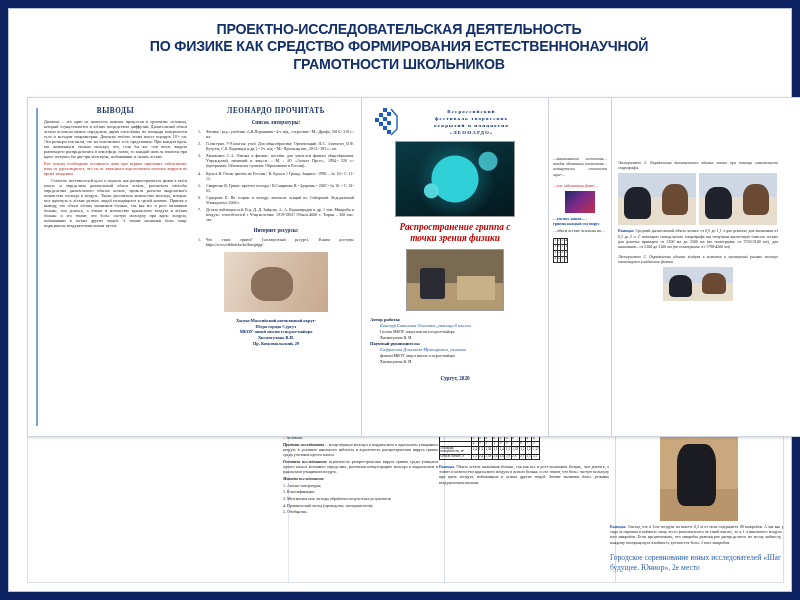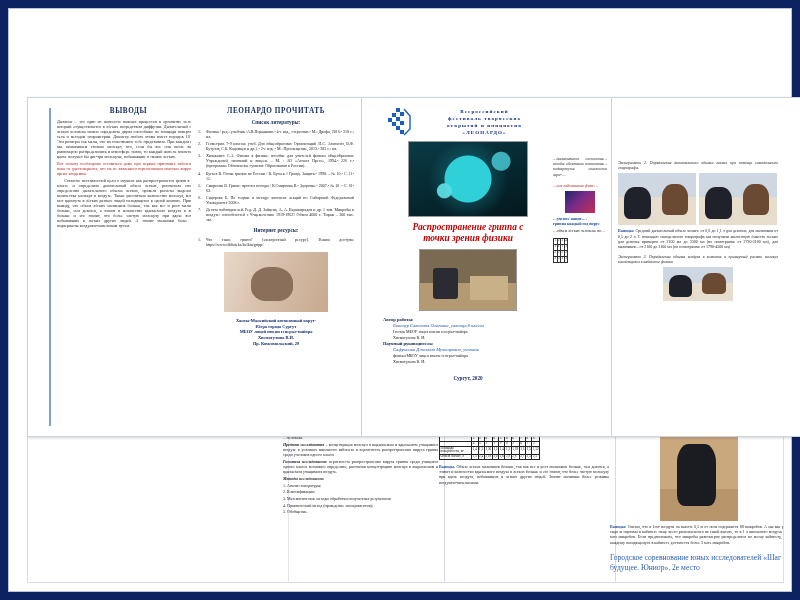--- a/index.html
+++ b/index.html
@@ -176,20 +176,23 @@
   }
   table.bt{border-collapse:collapse;margin:1px 0;}
   table.bt td{border:.5px solid #222;font-size:3.3px;line-height:3.8px;padding:0 .6px;color:#111;}
   table.bt td.rl{width:30px;font-size:3.4px;}
 </style>
 </head>
 <body>
 
 <div class="slide">
 
+  <div class="title">ПРОЕКТНО-ИССЛЕДОВАТЕЛЬСКАЯ ДЕЯТЕЛЬНОСТЬ
+ПО ФИЗИКЕ КАК СРЕДСТВО ФОРМИРОВАНИЯ ЕСТЕСТВЕННОНАУЧНОЙ
+ГРАМОТНОСТИ ШКОЛЬНИКОВ</div>
 
   <div class="doc-wide">
     <div class="page">
 
       <div class="wcol" style="left:0;width:248px;border-right:1px solid #e2e6ee;"></div>
 
       <div class="wcol" style="left:249px;width:155px;">
         <div class="wtxt">…человека.</div>
         <div class="wtxt"><b class="wtxt i" style="display:inline">Предмет исследования</b> <span>– концентрация молекул в выдыхаемом и вдыхаемом учащимися воздухе в условиях школьного кабинета и вероятность распространения вируса гриппа среди учеников одного класса</span></div>
         <div class="wtxt"><b class="wtxt i" style="display:inline">Гипотеза исследования:</b> <span>вероятность распространения вируса гриппа среди учащихся одного класса возможно определить, рассчитав концентрацию молекул в выдыхаемом и вдыхаемом учащимися воздухе.</span></div>
@@ -271,21 +274,21 @@
           <span>Считая, что в 1см³ воздуха на высоте 0,5 м от пола содержится 88 микробов. А мы как раз сидя за партами в кабинете чаще всего располагаемся на такой высоте, то в 1 л школьного воздуха 88 млн микробов. Если предположить, что микробы равномерно распределятся по всему кабинету, то каждому находящемуся в кабинете достанется более 3 млн. микробов.</span>
         </div>
         <div class="bigblue">Городское соревнование юных исследователей «Шаг в будущее. Юниор», 2е место</div>
       </div>
 
     </div>
   </div>
 
   <div class="brochure">
 
-    <div class="fold" style="left:17px;width:162px;">
+    <div class="fold" style="left:4px;width:162px;">
       <div class="barleft"></div>
       <div class="inner" style="padding-left:12px;">
         <div class="h-cap">ВЫВОДЫ</div>
         <div class="body-txt">Дыхание – это один из жизненно важных процессов в организме человека, который осуществляется в лёгких посредством диффузии. Дыхательный объем легких человека можно определить двумя способами: по площади поверхности тела и методом спирометрии. Диаметр любого атома имеет порядок 10⁻⁸ см. Эти размеры так малы, что их невозможно себе представить. При каждом вдохе мы захватываем столько молекул, что, если бы все они после выдоха равномерно распределились в атмосфере земли, то каждый житель планеты при вдохе получил бы две-три молекулы, побывавшие в наших легких.</div>
         <div class="body-txt red">Вот почему необходимо оставаться дома при первых признаках заболевания: пока не удостоверился, что ты не являешься переносчиком опасных вирусов во время эпидемии.</div>
         <div class="body-txt ind">Согласно поставленной цели я изучила как распространяется грипп в моём классе и определила дыхательный объем легких, рассчитала способы определения дыхательного объема легких, провела расчеты выделяемого количества молекул в воздухе. Также рассчитала количество молекул, которые мог вдохнуть в лёгких разных людей находящихся в одной комнате. Приняв к выводу, что объем лёгких мальчиков больше, так как вес и рост мальчиков больше, чем девочек, а значит и количество вдыхаемого воздуха в лёгких больше и это значит, что более частую молекулу при вдохе воздуха, побывавших в легких других людей. А значит мальчики более чаще подвержены воздушно-капельным путем.</div>
       </div>
     </div>
 
     <div class="fold" style="left:163px;width:170px;">
@@ -303,21 +306,21 @@
         <div class="li"><span class="n">1.</span><span>Что такое грипп? [электронный ресурс]. Режим доступа: https://www.tiblioteka/belkin/gripp/.</span></div>
         <div class="sick" style="margin:5px auto 0;"></div>
         <div class="school" style="white-space:pre-line">Ханты-Мансийский автономный округ-
 Югра города Сургут
 МБОУ лицей имени генерал-майора
 Хисматулина В.И.
 Пр. Комсомольский, 29</div>
       </div>
     </div>
 
-    <div class="fold" style="left:347px;width:186px;">
+    <div class="fold" style="left:334px;width:186px;">
       <div class="inner" style="padding:5px 8px;">
         <div class="fest">
           <div class="logo">
             <svg width="28" height="30" viewBox="0 0 28 30">
               <g fill="#1b5fbe">
                 <rect x="11" y="1" width="4" height="4"></rect>
                 <rect x="15" y="5" width="4" height="4"></rect>
                 <rect x="7" y="6" width="4" height="4"></rect>
                 <rect x="11" y="10" width="4" height="4"></rect>
                 <rect x="3" y="11" width="4" height="4"></rect>

